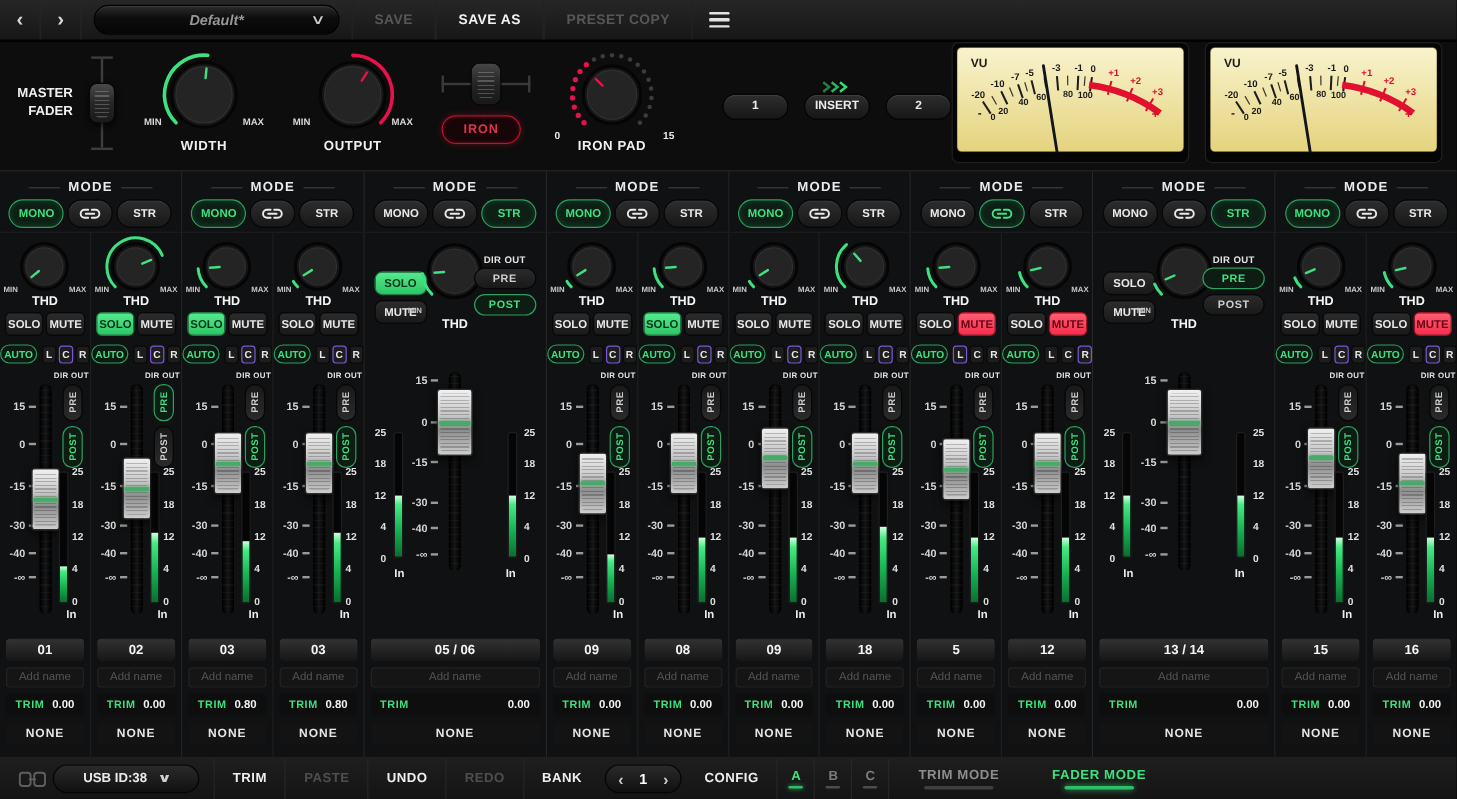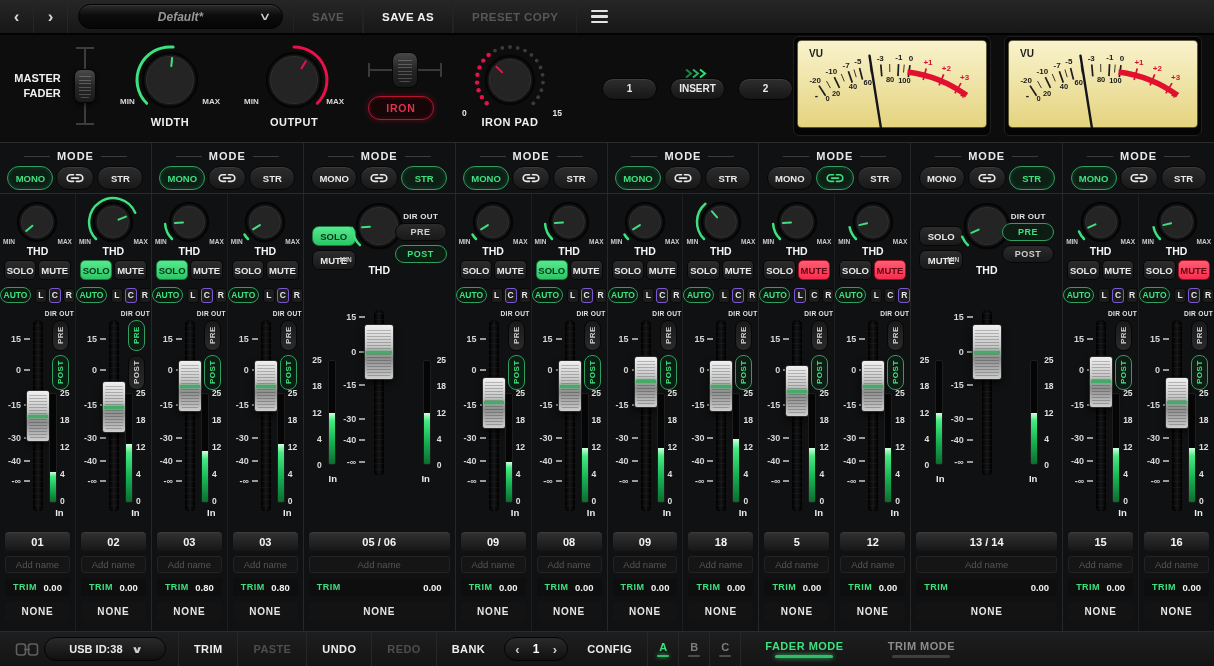--- a/index.html
+++ b/index.html
@@ -1615,22 +1615,22 @@
     <div class="slot">
       <span>B</span>
         <i></i>
     </div>
     <div class="fsep"></div>
     <div class="slot">
       <span>C</span>
         <i></i>
     </div>
     <div class="fsep"></div>
+    <div class="bigmode off">
+      <span>TRIM MODE</span>
+        <i></i>
+    </div>
     <div class="bigmode on">
       <span>FADER MODE</span>
-        <i></i>
-    </div>
-    <div class="bigmode off">
-      <span>TRIM MODE</span>
         <i></i>
     </div>
   </div>
 </div>
 
 </body></html>

